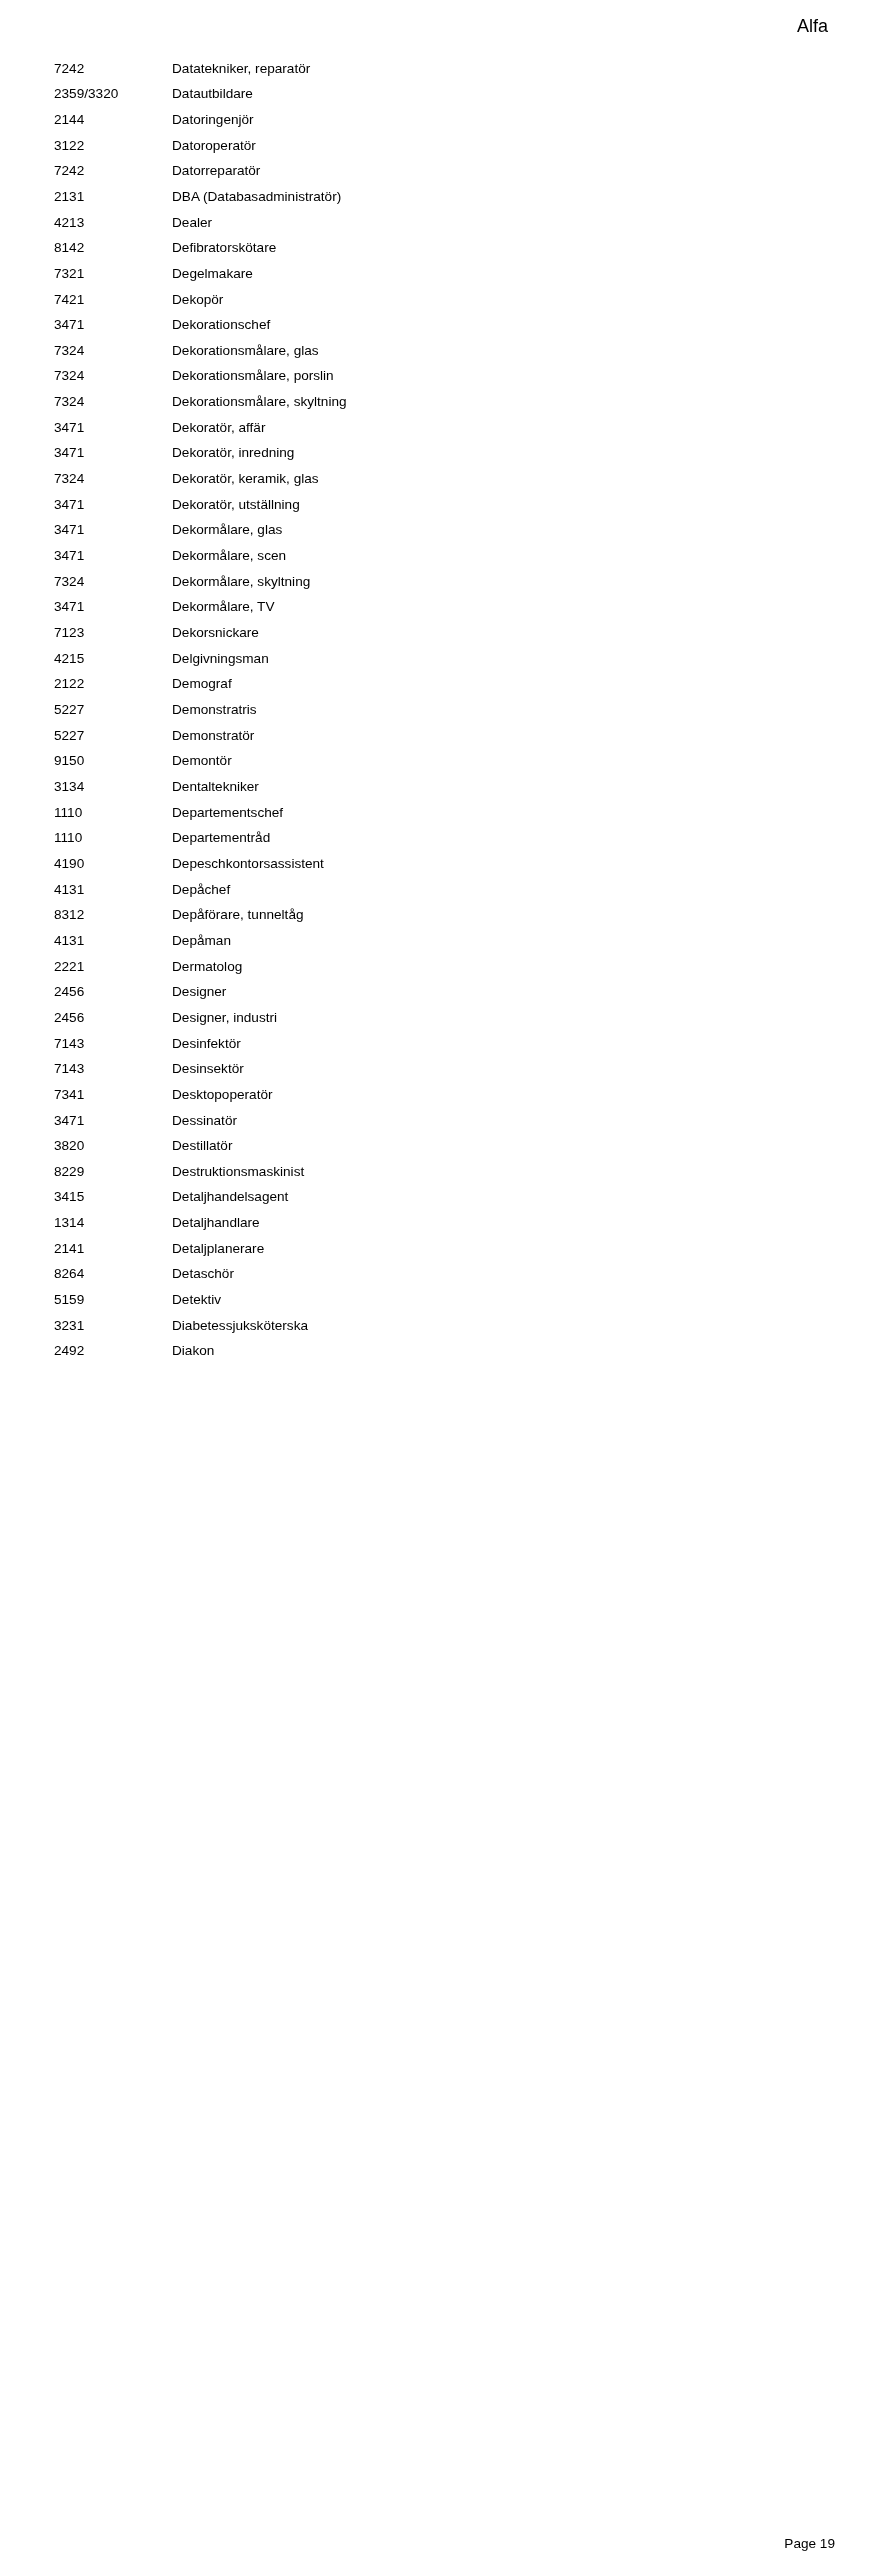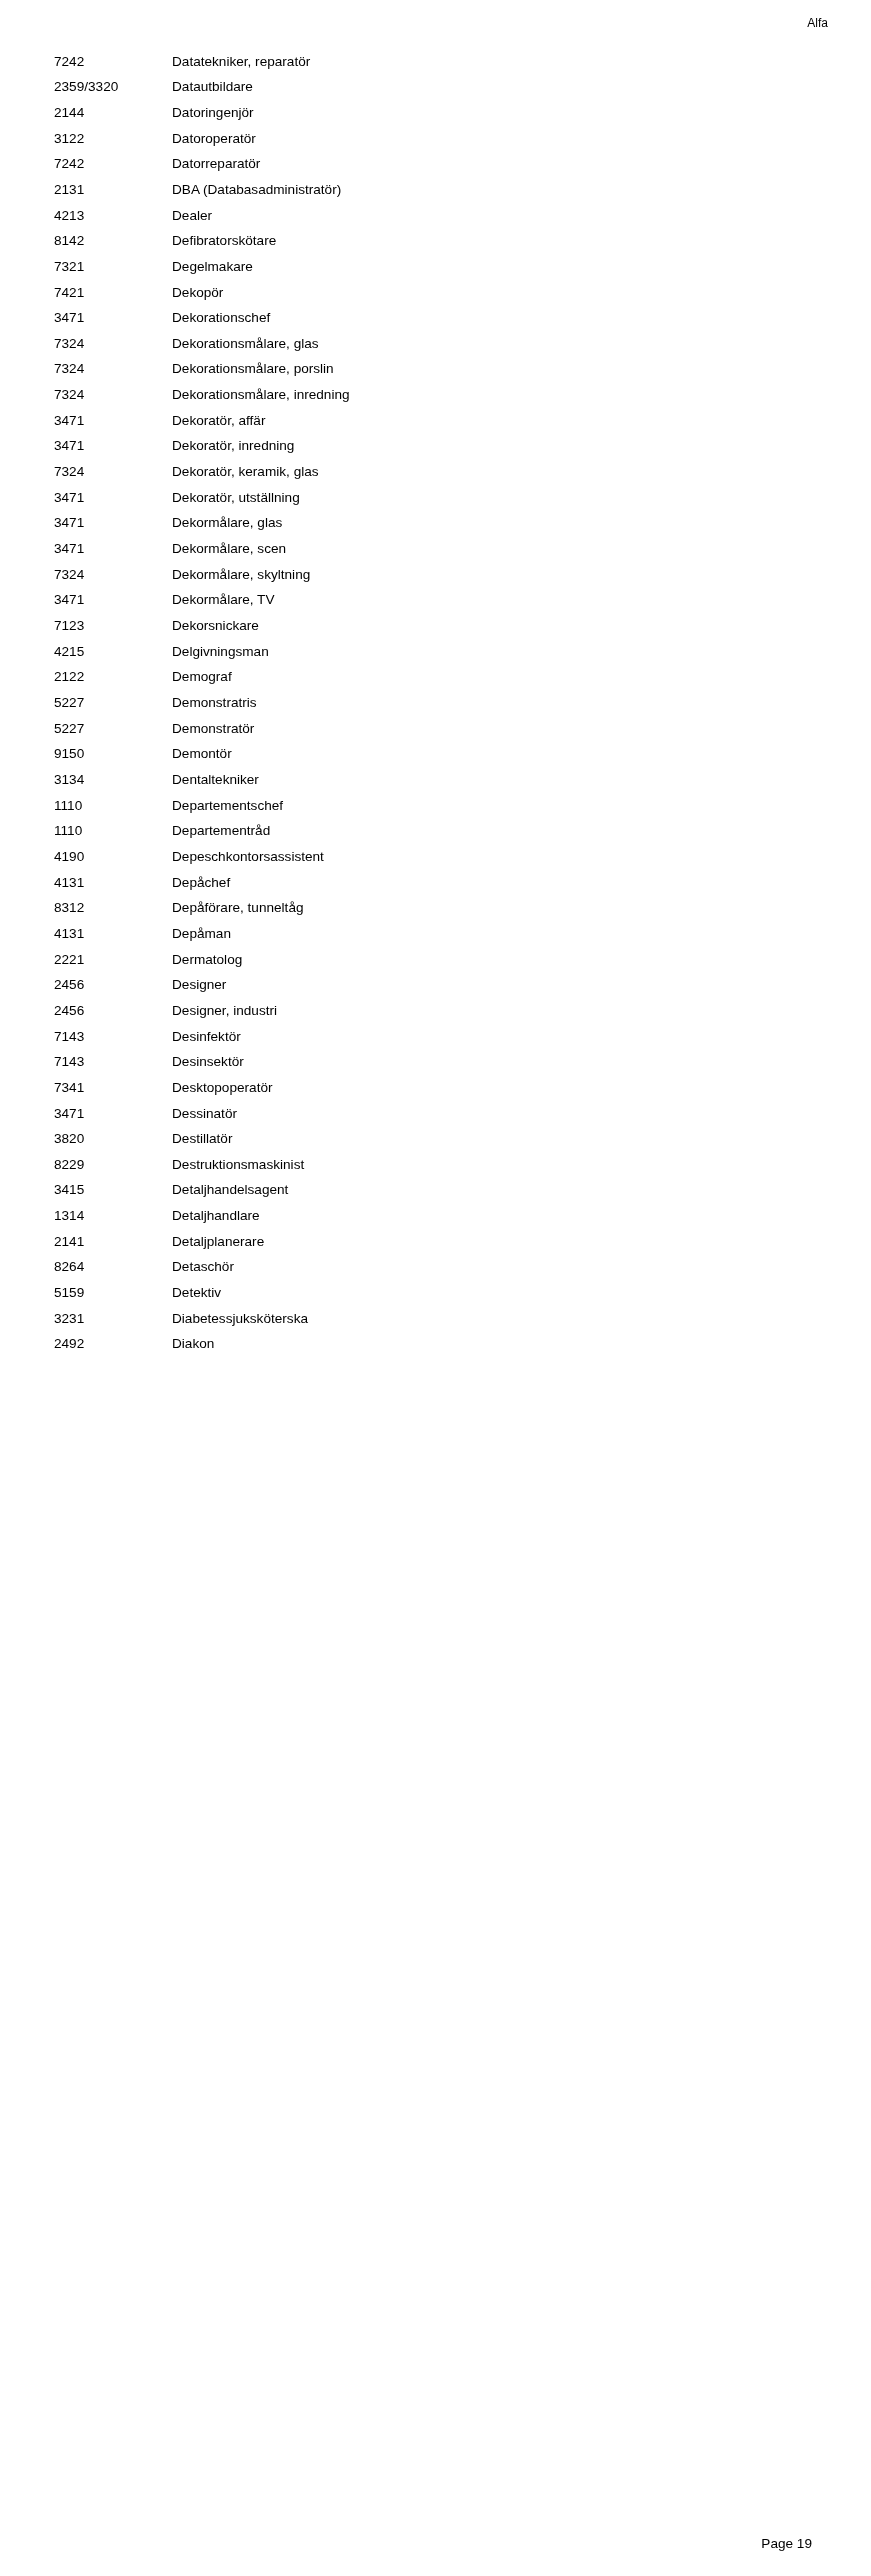--- a/index.html
+++ b/index.html
@@ -12,21 +12,21 @@
       font-family: Arial, sans-serif;
       font-size: 13.6px;
       color: #000000;
       width: 872px;
       min-height: 2576px;
       position: relative;
     }
     .page-header {
       text-align: right;
       padding: 16.3px 44px 9px 44px;
-      font-size: 12px;
+      font-size: 18px;
       font-weight: normal;
     }
     .content-area {
       padding: 9px 73px 54px 54px;
     }
     .entry-row {
       display: flex;
       flex-direction: row;
       align-items: center;
       padding: 2.3px 0;
@@ -38,21 +38,21 @@
       font-size: 13.6px;
       flex-shrink: 0;
     }
     .label {
       font-size: 13.6px;
       flex: 1;
     }
     .page-footer {
       position: absolute;
       bottom: 25.4px;
-      right: 60px;
+      right: 37px;
       font-size: 13.6px;
     }
   </style>
 </head>
 <body>
 
 <div class="page-header">
   <span>Alfa</span>
 </div>
 
@@ -105,21 +105,21 @@
     <div class="entry-row">
       <span class="code">7324</span>
       <span class="label">Dekorationsmålare, glas</span>
     </div>
     <div class="entry-row">
       <span class="code">7324</span>
       <span class="label">Dekorationsmålare, porslin</span>
     </div>
     <div class="entry-row">
       <span class="code">7324</span>
-      <span class="label">Dekorationsmålare, inredning</span>
+      <span class="label">Dekorationsmålare, skyltning</span>
     </div>
     <div class="entry-row">
       <span class="code">3471</span>
       <span class="label">Dekoratör, affär</span>
     </div>
     <div class="entry-row">
       <span class="code">3471</span>
       <span class="label">Dekoratör, inredning</span>
     </div>
     <div class="entry-row">

